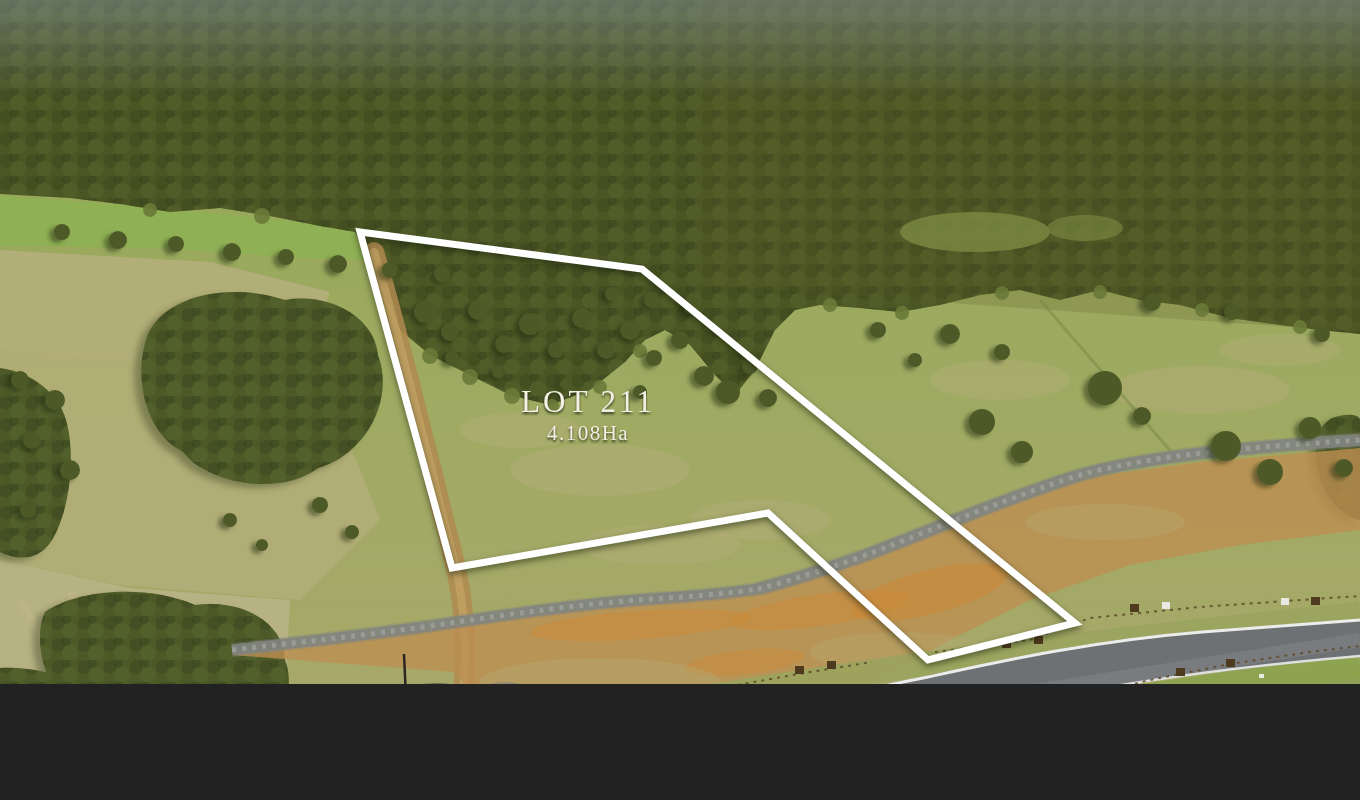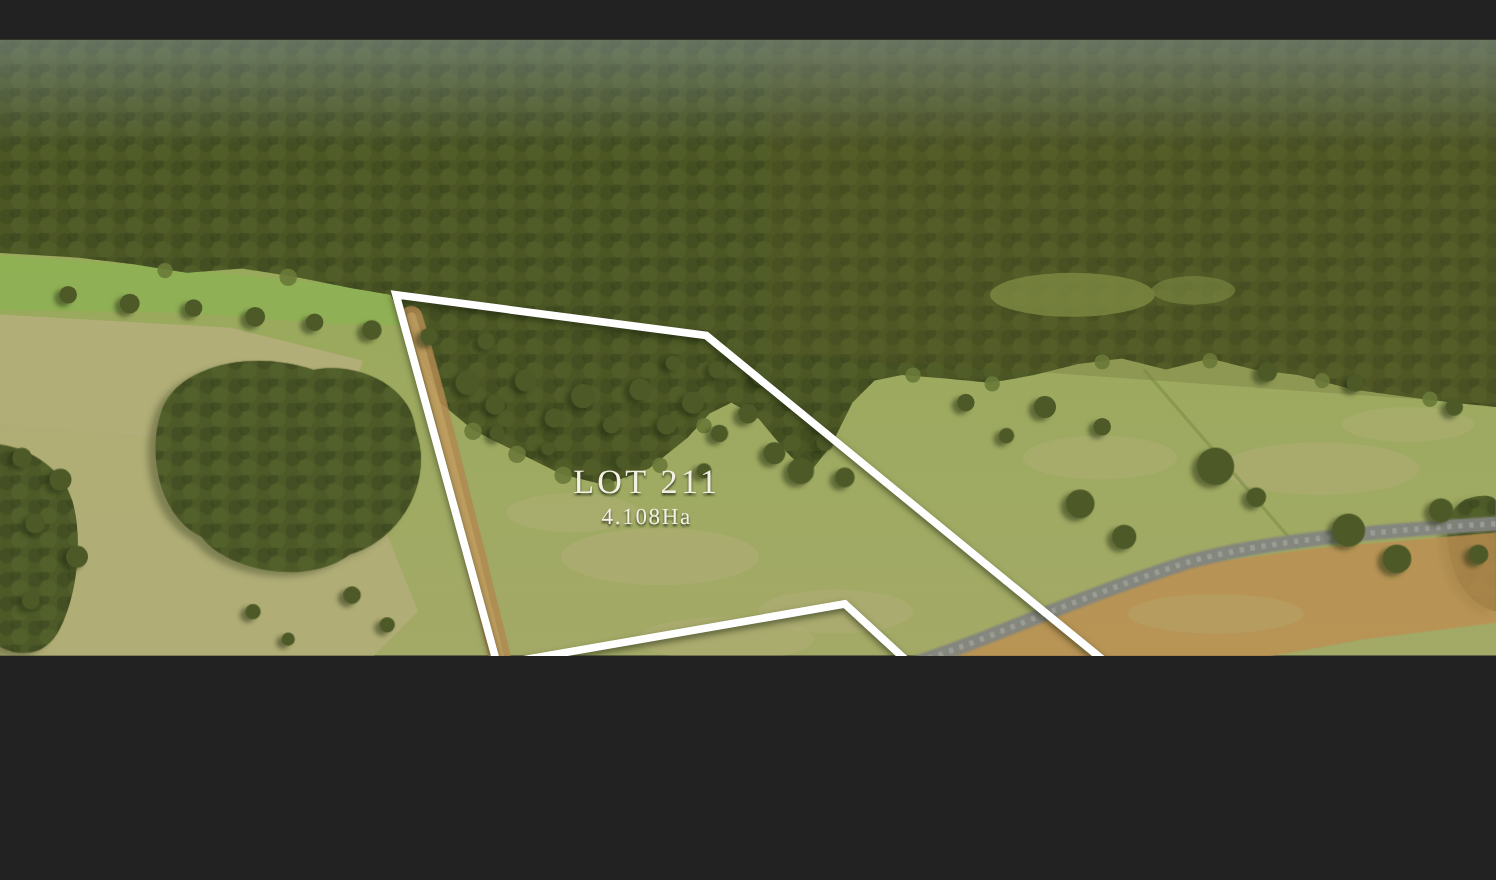--- a/index.html
+++ b/index.html
@@ -2,21 +2,21 @@
 <html style="--c-forest: #4b5624; --c-grove: #4d5a28; --c-grass: #97aa57; --c-grass_bright: #8fb054; --c-grass_pale: #b4ae7a; --c-dirt: #bd8f51; --c-dirt_orange: #cc8a38; --c-gravel: #83857f; --c-road: #6e7173; --c-road_line: #f2f3f0; --c-fence: #5f4a2a; --c-boundary: #ffffff; --c-label_text: #f4f0e4;"><head>
 <meta charset="utf-8">
 <style>
   :root{
     --c-forest:#4b5624; --c-grove:#4d5a28; --c-grass:#97aa57; --c-grass_bright:#8fb054;
     --c-grass_pale:#b4ae7a; --c-dirt:#bd8f51; --c-dirt_orange:#cc8a38; --c-gravel:#83857f;
     --c-road:#6e7173; --c-road_line:#f2f3f0; --c-fence:#5f4a2a; --c-boundary:#ffffff;
     --c-label_text:#f4f0e4;
   }
   html,body{margin:0;padding:0;background:#222;}
-  .stage{position:relative;width:1360px;height:560px;overflow:hidden;margin-top:36px;}
+  .stage{position:relative;width:1360px;height:684px;overflow:hidden;}
   svg{display:block;width:1360px;height:800px;}
   .f-forest{fill:var(--c-forest);}
   .f-grove{fill:var(--c-grove);}
   .f-pale{fill:var(--c-grass_pale);}
   .f-bright{fill:var(--c-grass_bright);}
   .f-dirt{fill:var(--c-dirt);}
   .s-gravel{stroke:var(--c-gravel);fill:none;}
   .f-road{fill:var(--c-road);}
   .s-roadline{stroke:var(--c-road_line);fill:none;stroke-linecap:round;}
   .s-fence{stroke:var(--c-fence);fill:none;stroke-width:2;stroke-dasharray:3 5;opacity:.85;}

